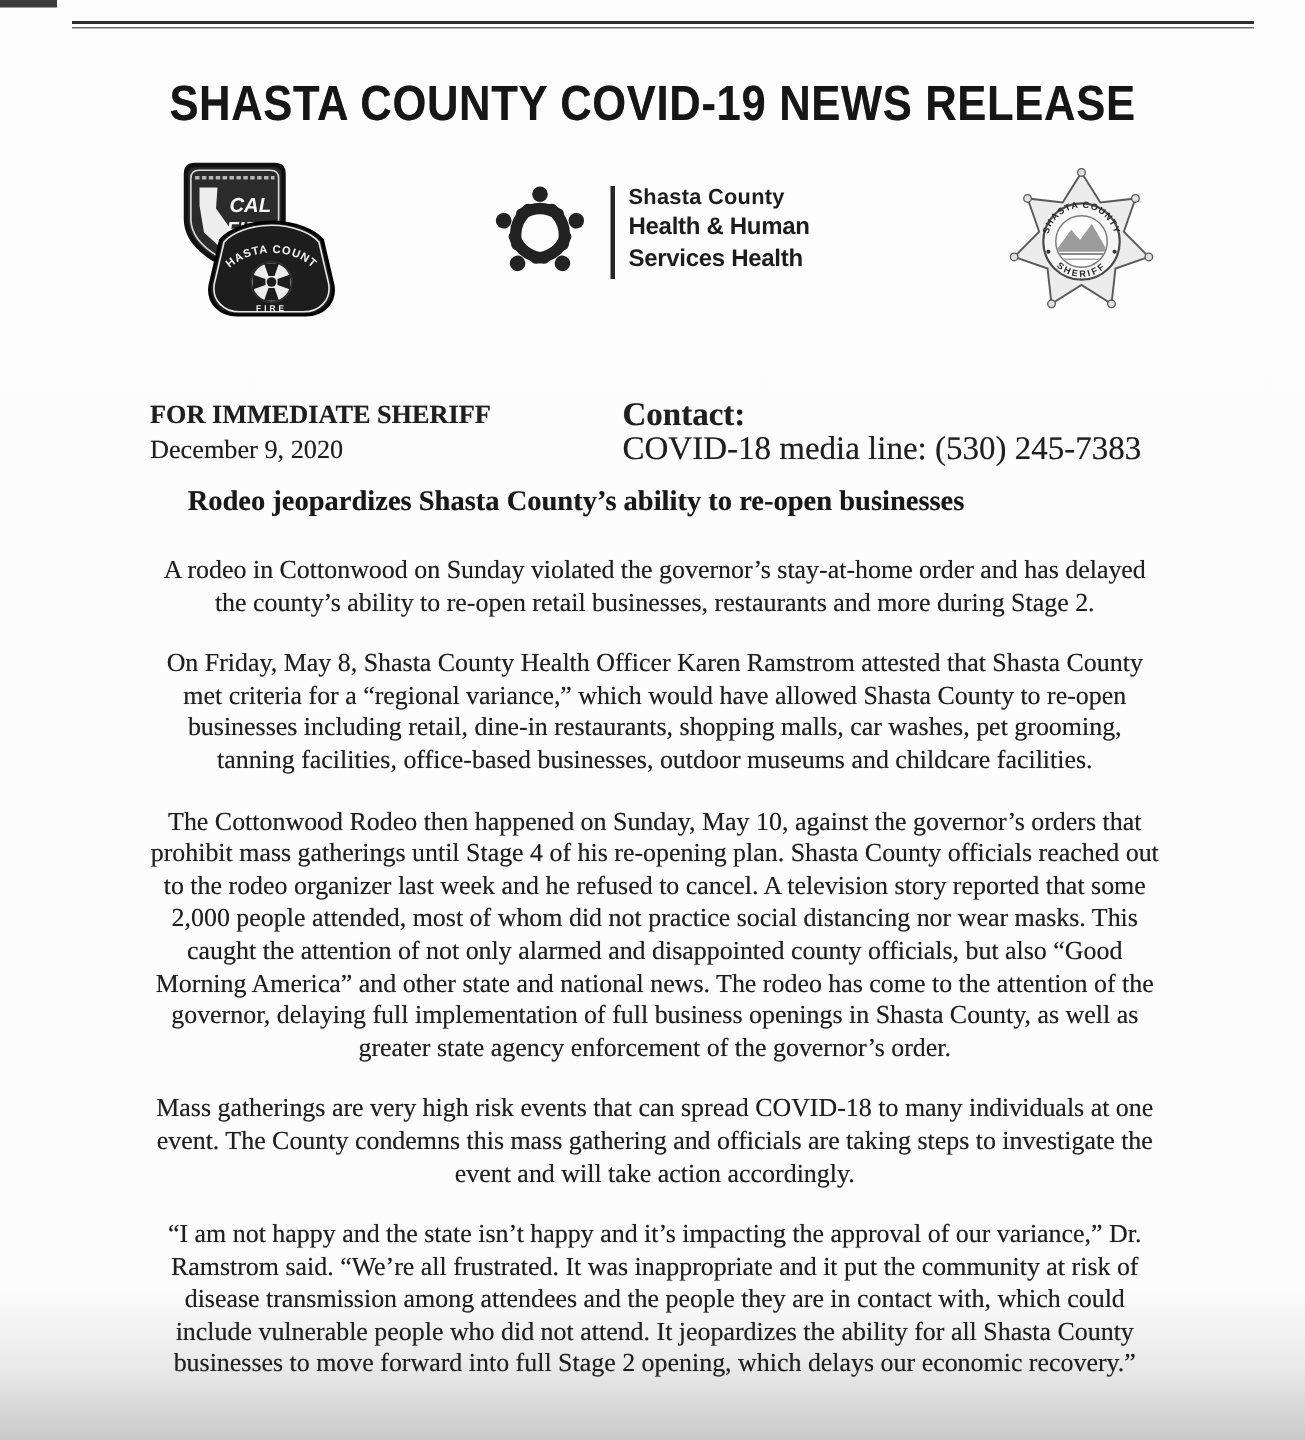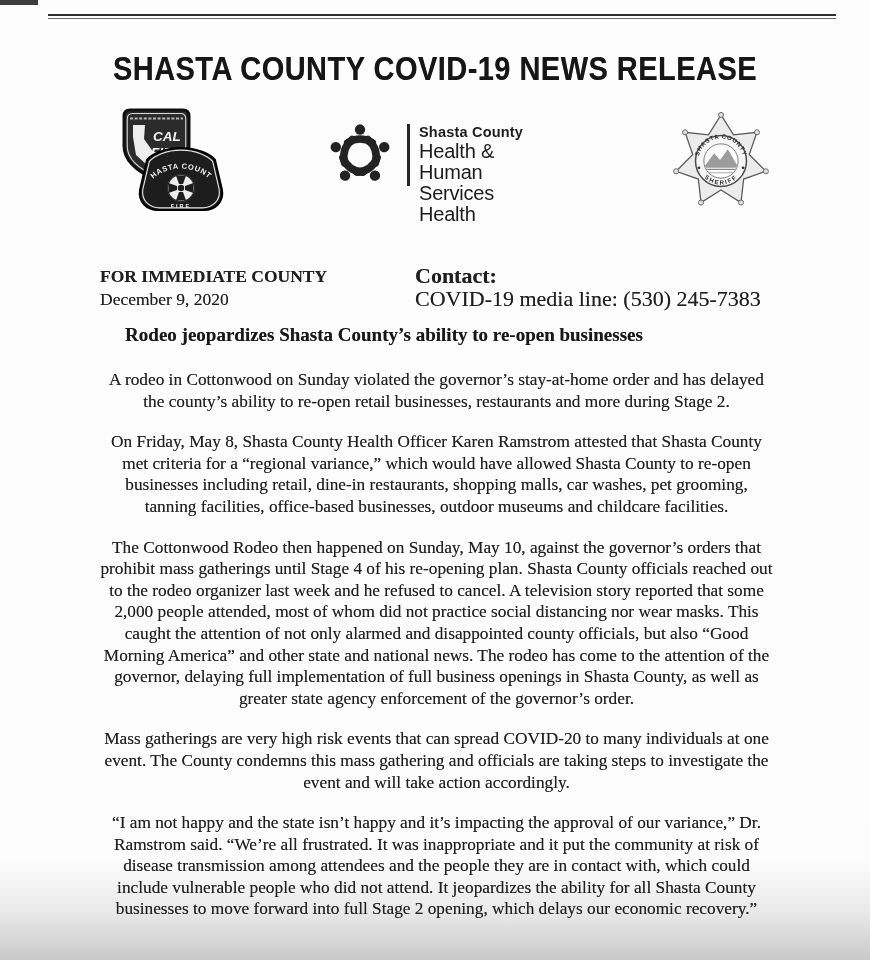--- a/index.html
+++ b/index.html
@@ -20,21 +20,21 @@
     transform:scaleX(0.88);transform-origin:50% 50%;white-space:nowrap;letter-spacing:0.5px;
   }
   
   .logo{position:absolute;}
   .logo-fire{left:116px;top:106px;width:115px;height:112px;}
   .logo-hhsa{left:325px;top:118px;width:230px;height:78px;}
   .hhsa-icon{position:absolute;left:2px;top:4px;width:66px;height:66px;}
   .hhsa-divider{position:absolute;left:82px;top:6px;width:2.5px;height:62px;background:#262626;}
   .hhsa-text{position:absolute;left:94px;top:6px;font-family:"Liberation Sans",sans-serif;color:#1c1c1c;}
   .hhsa-org{font-size:14.5px;font-weight:bold;line-height:17px;letter-spacing:0.2px;}
-  .hhsa-big{font-size:20px;font-weight:normal;line-height:21px;letter-spacing:-0.2px;}
+  .hhsa-big{font-size:16px;font-weight:bold;line-height:21px;letter-spacing:-0.2px;}
   .logo-sheriff{left:672px;top:112px;width:98px;height:98px;}
   
   .release-left{position:absolute;left:100px;top:265px;font-size:17.5px;line-height:22.5px;}
   .release-right{position:absolute;left:415px;top:265px;font-size:22px;line-height:22.5px;}
   .b{font-weight:bold;}
   
   .headline{
     position:absolute;top:324px;left:0;width:768px;margin:0;text-align:center;
     font-size:19px;font-weight:bold;color:#181818;
   }
@@ -151,31 +151,31 @@
       </text>
       <text font-family="Liberation Sans, sans-serif" font-size="6.2" font-weight="bold" fill="#2a2a2a" letter-spacing="1.6">
         <textPath href="#shBot" startOffset="50%" text-anchor="middle">SHERIFF</textPath>
       </text>
       <circle cx="27.5" cy="57" r="1.4" fill="#333333"></circle>
       <circle cx="72.5" cy="57" r="1.4" fill="#333333"></circle>
     </svg>
   </div>
 
   <div class="release-left soft">
-    <div class="b">FOR IMMEDIATE COUNTY</div>
+    <div class="b">FOR IMMEDIATE SHERIFF</div>
     <div>December 9, 2020</div>
   </div>
   <div class="release-right soft">
     <div class="b">Contact:</div>
-    <div>COVID-19 media line: (530) 245-7383</div>
+    <div>COVID-18 media line: (530) 245-7383</div>
   </div>
 
   <h2 class="headline soft">Rodeo jeopardizes Shasta County’s ability to re-open businesses</h2>
 
   <div class="body-text soft">
     <p>A rodeo in Cottonwood on Sunday violated the governor’s stay-at-home order and has delayed the county’s ability to re-open retail businesses, restaurants and more during Stage 2.</p>
     <p>On Friday, May 8, Shasta County Health Officer Karen Ramstrom attested that Shasta County met criteria for a “regional variance,” which would have allowed Shasta County to re-open businesses including retail, dine-in restaurants, shopping malls, car washes, pet grooming, tanning facilities, office-based businesses, outdoor museums and childcare facilities.</p>
     <p>The Cottonwood Rodeo then happened on Sunday, May 10, against the governor’s orders that prohibit mass gatherings until Stage 4 of his re-opening plan. Shasta County officials reached out to the rodeo organizer last week and he refused to cancel. A television story reported that some 2,000 people attended, most of whom did not practice social distancing nor wear masks. This caught the attention of not only alarmed and disappointed county officials, but also “Good Morning America” and other state and national news. The rodeo has come to the attention of the governor, delaying full implementation of full business openings in Shasta County, as well as greater state agency enforcement of the governor’s order.</p>
-    <p>Mass gatherings are very high risk events that can spread COVID-20 to many individuals at one event. The County condemns this mass gathering and officials are taking steps to investigate the event and will take action accordingly.</p>
+    <p>Mass gatherings are very high risk events that can spread COVID-18 to many individuals at one event. The County condemns this mass gathering and officials are taking steps to investigate the event and will take action accordingly.</p>
     <p>“I am not happy and the state isn’t happy and it’s impacting the approval of our variance,” Dr. Ramstrom said. “We’re all frustrated. It was inappropriate and it put the community at risk of disease transmission among attendees and the people they are in contact with, which could include vulnerable people who did not attend. It jeopardizes the ability for all Shasta County businesses to move forward into full Stage 2 opening, which delays our economic recovery.”</p>
   </div>
 
 </div>
 
 </body></html>

